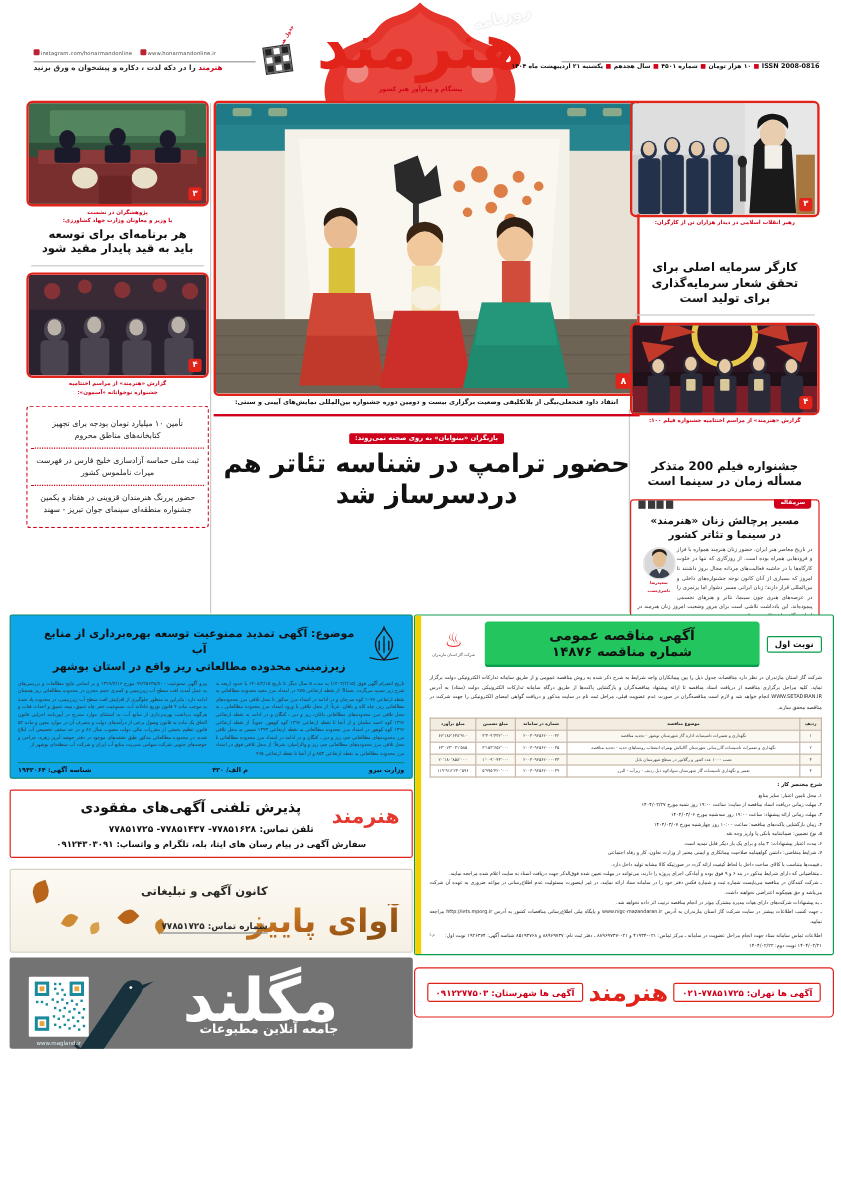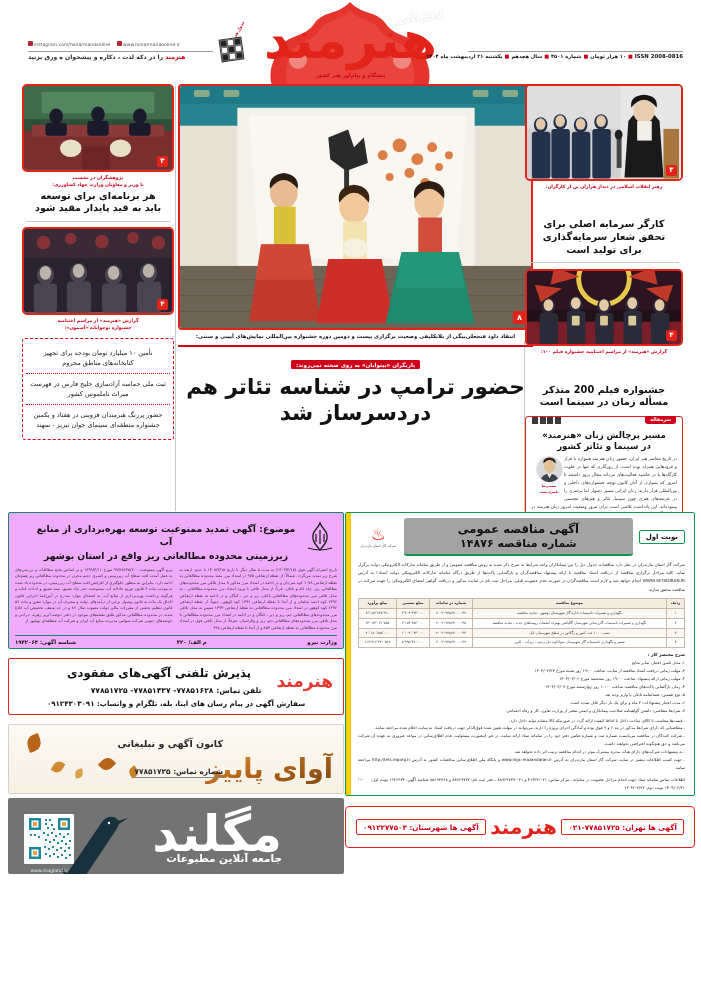--- a/index.html
+++ b/index.html
@@ -155,21 +155,21 @@
   }
   .ed-author .nm { font-size:3.3px; color:#d0021b; margin-top:1px; font-weight:bold; }
   .ed-more { clear:both; text-align:center; font-size:4.6px; font-weight:bold; color:#d0021b; margin-top:2px;}
 
   
   .ads { position:absolute; left:0; top:512px; width:701px; height:488px; }
   .ads-left  { position:absolute; left:8px;  top:0; width:336px; }
   .ads-right { position:absolute; right:6px; top:0; width:350px; }
 
   
-  .ad-gov { border:1.4px solid #0f8a6a; border-radius:2px; padding:5px 6px 3px; position:relative; background:#f0abfc; }
+  .ad-gov { border:1.4px solid #0f8a6a; border-radius:2px; padding:5px 6px 3px; position:relative; background:#0ea5e9; }
   .ad-gov .emblem { position:absolute; right:8px; top:8px; width:30px; height:32px; }
   .ad-gov .subj {
     margin:4px 40px 5px 20px; font-size:9.2px; font-weight:bold;
     color:#111; text-align:center; line-height:1.45; letter-spacing:-.3px;
   }
   .ad-gov .cols { display:flex; gap:7px; font-size:4px; color:#333; line-height:1.6; text-align:justify; }
   .ad-gov .cols > div { flex:1; }
   .ad-gov .foot {
     margin-top:4px; padding-top:3px; border-top:1.2px solid #0f8a6a;
     display:flex; justify-content:space-between; font-size:5.4px; font-weight:bold; color:#111;
@@ -226,21 +226,21 @@
   
   .ad-tender { border:1.5px solid #0a9b4e; border-radius:2px; background:#fff; position:relative; padding:0 0 4px; }
   .ad-tender .edge-y { position:absolute; left:0; top:0; bottom:0; width:5px; background:#f5d000; }
   .ad-tender .inner { padding:5px 9px 0 12px; }
   .t-header { display:flex; align-items:center; gap:6px; }
   .t-noubat {
     border:1px solid #0a9b4e; border-radius:2px; padding:2px 6px;
     font-size:7px; font-weight:bold; color:#111; white-space:nowrap;
   }
   .t-banner {
-    flex:1; background:#a3a3a3; border-radius:3px; padding:4px 24px; text-align:center;
+    flex:1; background:#22c55e; border-radius:3px; padding:4px 24px; text-align:center;
     border-bottom:2px solid #0a9b4e;
   }
   .t-banner .b1 { font-size:11.5px; font-weight:bold; color:#111; letter-spacing:-.3px;}
   .t-banner .b2 { font-size:11px; font-weight:bold; color:#111; margin-top:1px; letter-spacing:-.3px;}
   .t-nig { width:40px; text-align:center; }
   .t-nig .flame { font-size:17px; color:#e2231a; line-height:17px; }
   .t-nig .cap { font-size:3.2px; color:#444; line-height:1.4; margin-top:1px;}
 
   .t-intro { margin-top:5px; font-size:4.2px; color:#222; line-height:1.95; text-align:justify; }
 

